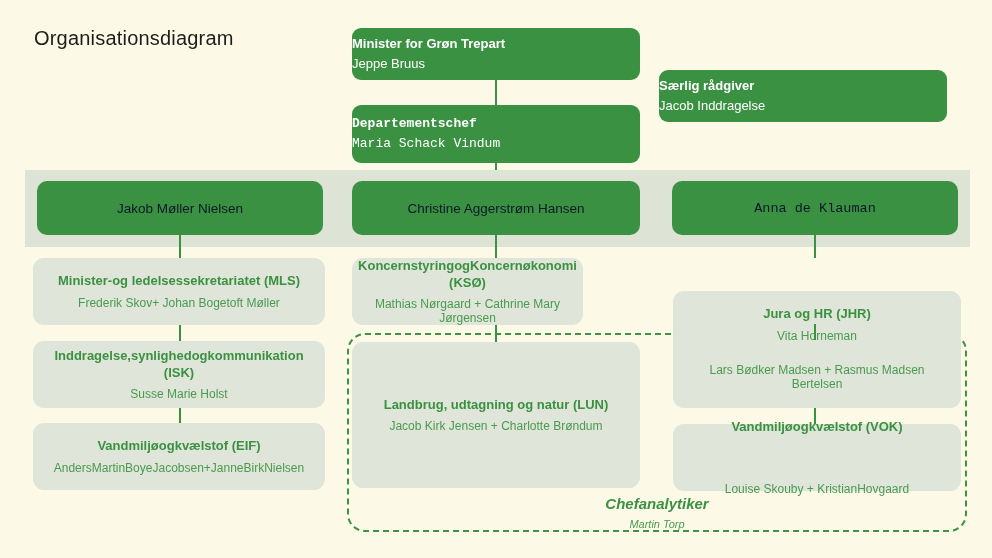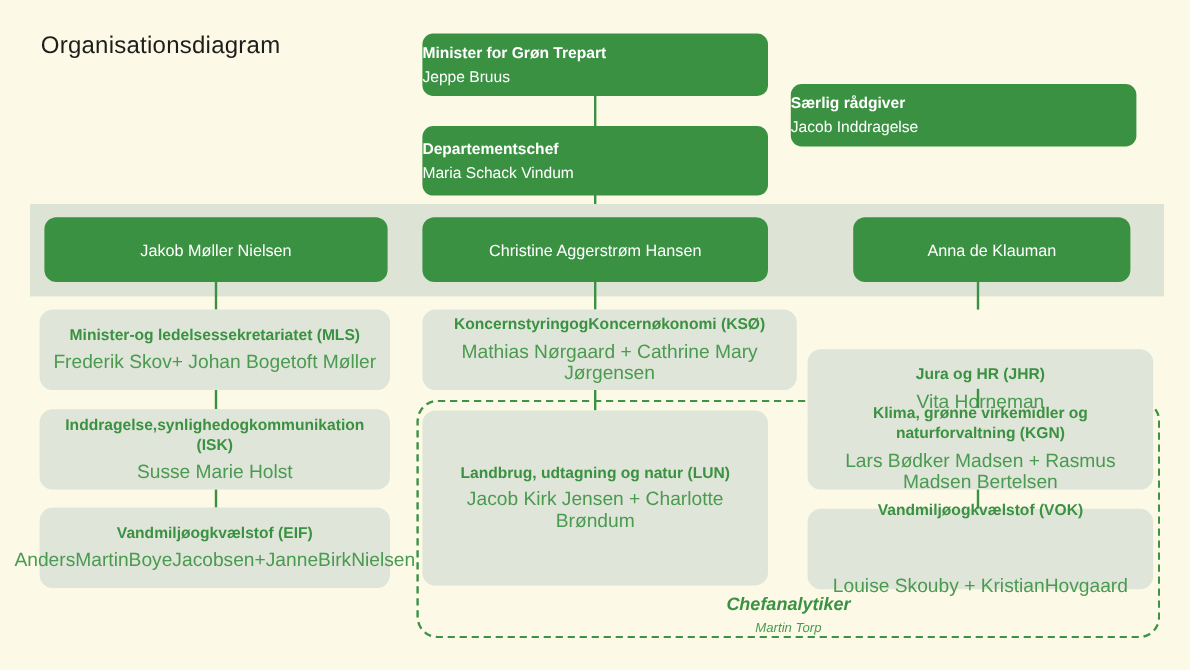--- a/index.html
+++ b/index.html
@@ -29,36 +29,36 @@
   .green-box .role{font-weight:bold;font-size:13px;}
   .green-box .pname{font-size:13px;}
 
   .band{
     position:absolute;left:25px;top:170px;width:945px;height:77px;
     background:#DDE4D5;
   }
 
   .director-box{
     position:absolute;
-    background:#3B9142;border-radius:10px;color:#ffffff;
+    background:#3B9142;border-radius:10px;color:#0f172a;
     display:flex;align-items:center;justify-content:center;
     font-size:13.5px;text-align:center;
   }
 
   .light-box{
     position:absolute;
     background:#DFE5D8;
     border-radius:11px;
     color:#3B9142;
     display:flex;flex-direction:column;align-items:center;justify-content:center;
     text-align:center;
     padding:19px 10px;box-sizing:border-box;
   }
   .light-box .unit-title{font-weight:bold;font-size:13px;line-height:1.3;}
-  .light-box .unit-people{font-size:16px;margin-top:6px;color:#4a9a50;}
+  .light-box .unit-people{font-size:12px;margin-top:6px;color:#4a9a50;}
 
   .connector{
     position:absolute;width:2px;background:#3B9142;
   }
 
   .dashed-frame{
     position:absolute;left:347px;top:333px;width:620px;height:199px;
     border:2px dashed #3F9145;border-radius:18px;
     box-sizing:border-box;
   }
@@ -84,37 +84,37 @@
   <div class="green-box" style="left:352px;top:28px;width:288px;height:52px;">
     <span class="role">Minister for Grøn Trepart</span>
     <span class="pname">Jeppe Bruus</span>
   </div>
 
   <div class="green-box" style="left:659px;top:70px;width:288px;height:52px;">
     <span class="role">Særlig rådgiver</span>
     <span class="pname">Jacob Inddragelse</span>
   </div>
 
-  <div class="green-box" style="left:352px;top:105px;width:288px;height:58px;">
+  <div class="green-box" style="left:352px;top:105px;width:288px;height:58px;font-family:Liberation Mono, monospace;">
     <span class="role">Departementschef</span>
     <span class="pname">Maria Schack Vindum</span>
   </div>
 
   <div class="connector" style="left:495px;top:80px;height:25px;"></div>
   <div class="connector" style="left:495px;top:157px;height:24px;"></div>
 
   <div class="band"></div>
 
   <div class="director-box" style="left:37px;top:181px;width:286px;height:54px;">
     <span>Jakob Møller Nielsen</span>
   </div>
   <div class="director-box" style="left:352px;top:181px;width:288px;height:54px;">
     <span>Christine Aggerstrøm Hansen</span>
   </div>
-  <div class="director-box" style="left:711px;top:181px;width:231px;height:54px;">
+  <div class="director-box" style="left:672px;top:181px;width:286px;height:54px;font-family:Liberation Mono, monospace;">
     <span>Anna de Klauman</span>
   </div>
 
   <div class="connector" style="left:179px;top:235px;height:23px;"></div>
   <div class="connector" style="left:495px;top:235px;height:23px;"></div>
   <div class="connector" style="left:814px;top:235px;height:23px;"></div>
 
   <div class="light-box" style="left:33px;top:258px;width:292px;height:67px;">
     <span class="unit-title">Minister-og ledelsessekretariatet (MLS)</span>
     <span class="unit-people">Frederik Skov+ Johan Bogetoft Møller</span>
@@ -125,41 +125,40 @@
     <span class="unit-title">Inddragelse,synlighedogkommunikation (ISK)</span>
     <span class="unit-people">Susse Marie Holst</span>
   </div>
   <div class="connector" style="left:179px;top:408px;height:15px;"></div>
 
   <div class="light-box" style="left:33px;top:423px;width:292px;height:67px;">
     <span class="unit-title">Vandmiljøogkvælstof (EIF)</span>
     <span class="unit-people">AndersMartinBoyeJacobsen+JanneBirkNielsen</span>
   </div>
 
-  <div class="light-box" style="left:352px;top:258px;width:312px;height:67px;">
+  <div class="light-box" style="left:352px;top:258px;width:231px;height:67px;">
     <span class="unit-title">KoncernstyringogKoncernøkonomi (KSØ)</span>
     <span class="unit-people">Mathias Nørgaard + Cathrine Mary Jørgensen</span>
   </div>
   <div class="connector" style="left:495px;top:325px;height:17px;"></div>
 
   <div class="dashed-frame"></div>
 
   <div class="light-box" style="left:352px;top:342px;width:288px;height:146px;">
     <span class="unit-title">Landbrug, udtagning og natur (LUN)</span>
     <span class="unit-people">Jacob Kirk Jensen + Charlotte Brøndum</span>
   </div>
 
   <div class="light-box" style="left:673px;top:258px;width:288px;height:67px;margin-top:33px;">
     <span class="unit-title">Jura og HR (JHR)</span>
     <span class="unit-people">Vita Horneman</span>
   </div>
   <div class="connector" style="left:814px;top:324px;height:16px;"></div>
 
   <div class="light-box" style="left:673px;top:340px;width:288px;height:68px;">
-    <span class="unit-title">Klima, grønne virkemidler og naturforvaltning (KGN)</span>
     <span class="unit-people">Lars Bødker Madsen + Rasmus Madsen Bertelsen</span>
   </div>
   <div class="connector" style="left:814px;top:408px;height:16px;"></div>
 
   <div class="light-box" style="left:673px;top:424px;width:288px;height:67px;gap:40px;">
     <span class="unit-title">Vandmiljøogkvælstof (VOK)</span>
     <span class="unit-people">Louise Skouby + KristianHovgaard</span>
   </div>
 
   <div class="analyst-role">Chefanalytiker</div>

